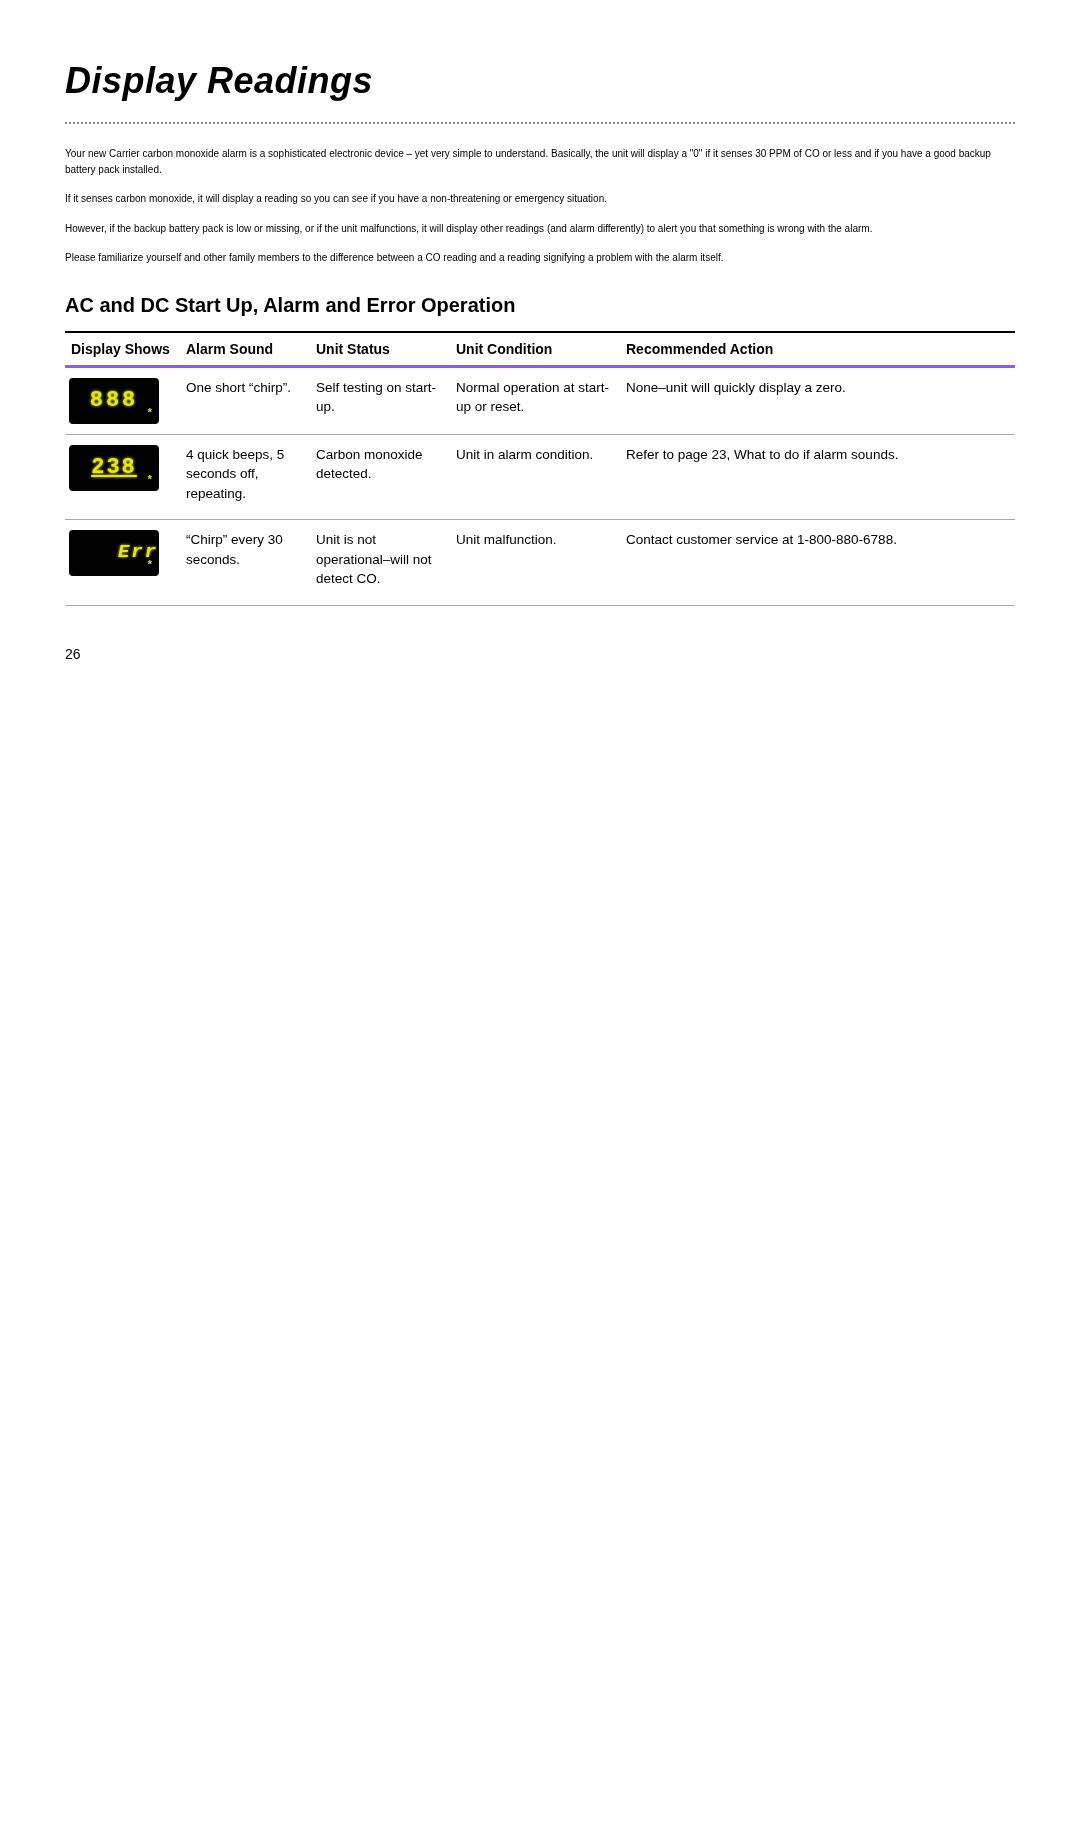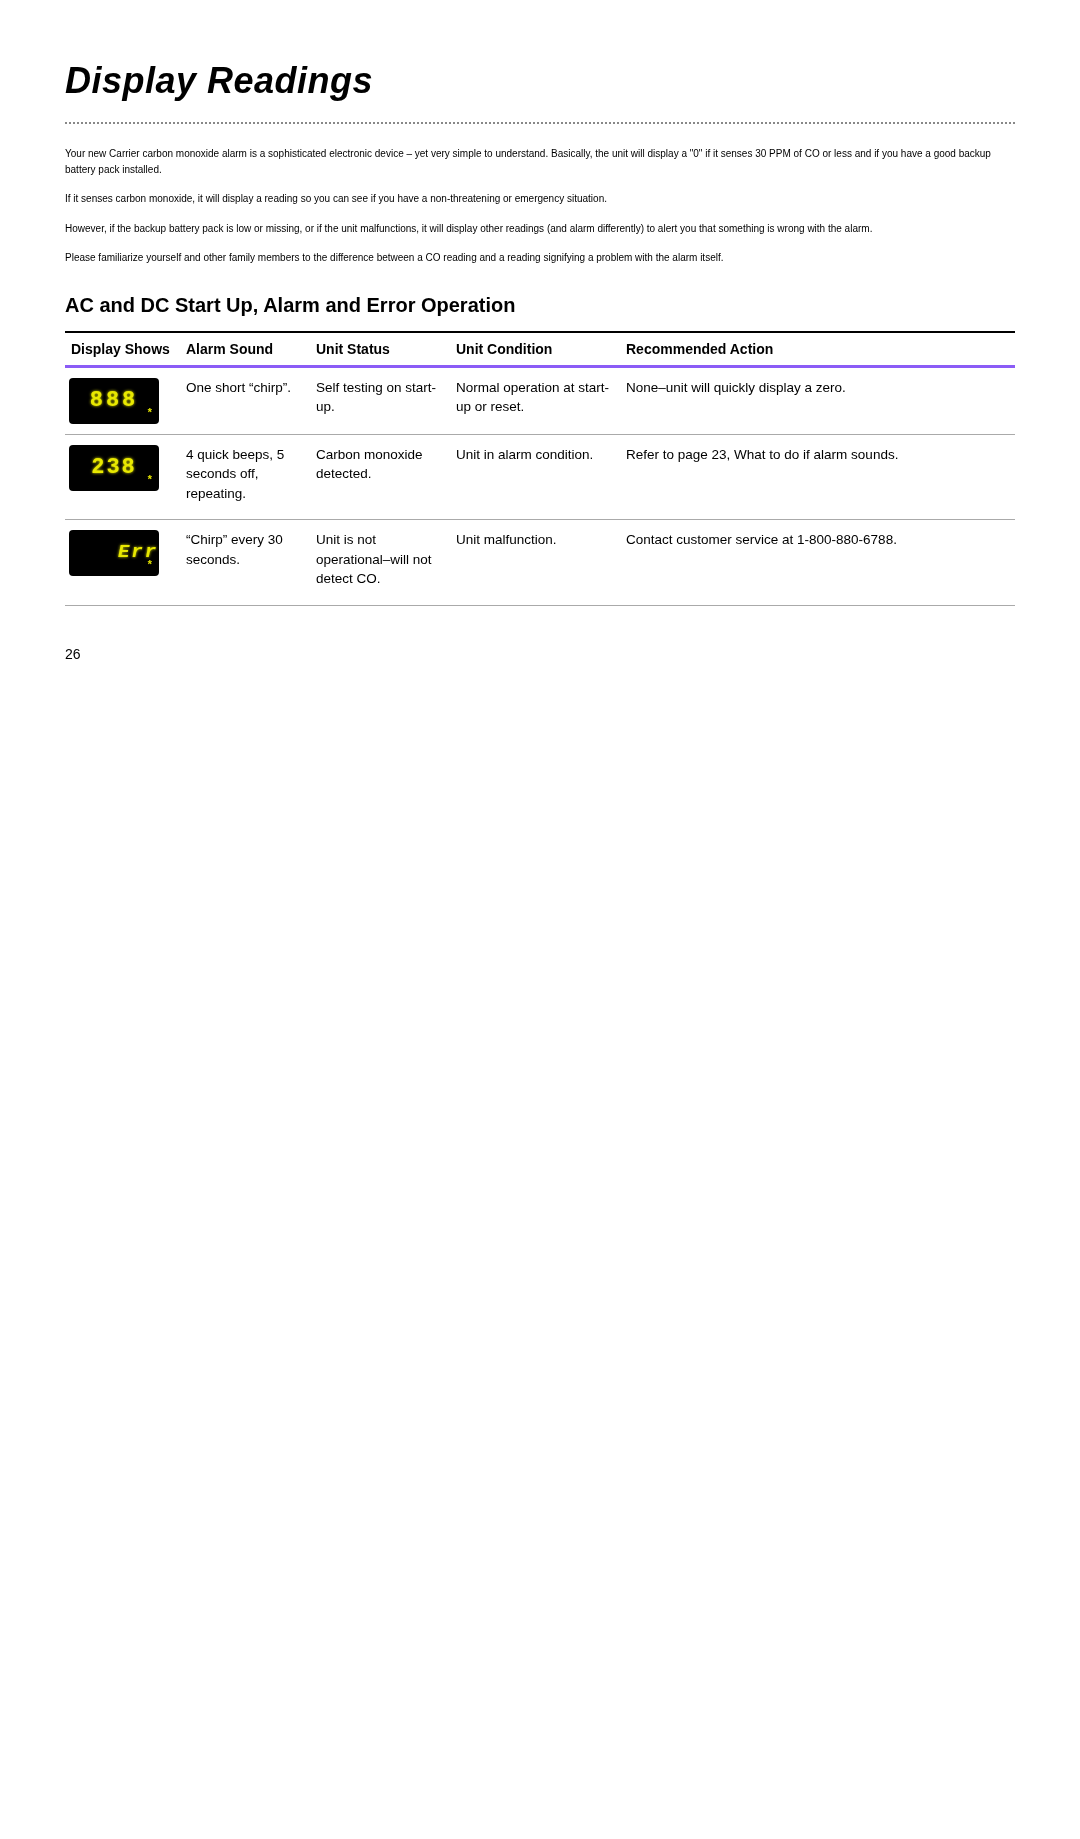--- a/index.html
+++ b/index.html
@@ -143,20 +143,21 @@
       font-weight: 900;
       letter-spacing: 3px;
       text-shadow: 0 0 3px #e8e800;
     }
 
     .seg-238 {
       font-size: 22px;
       font-weight: 900;
       letter-spacing: 2px;
       text-shadow: 0 0 3px #e8e800;
+      text-decoration: underline;
     }
 
     .seg-err {
       font-size: 19px;
       font-weight: 900;
       font-style: italic;
       letter-spacing: 2px;
       text-shadow: 0 0 3px #e8e800;
       padding-left: 48px;
     }

